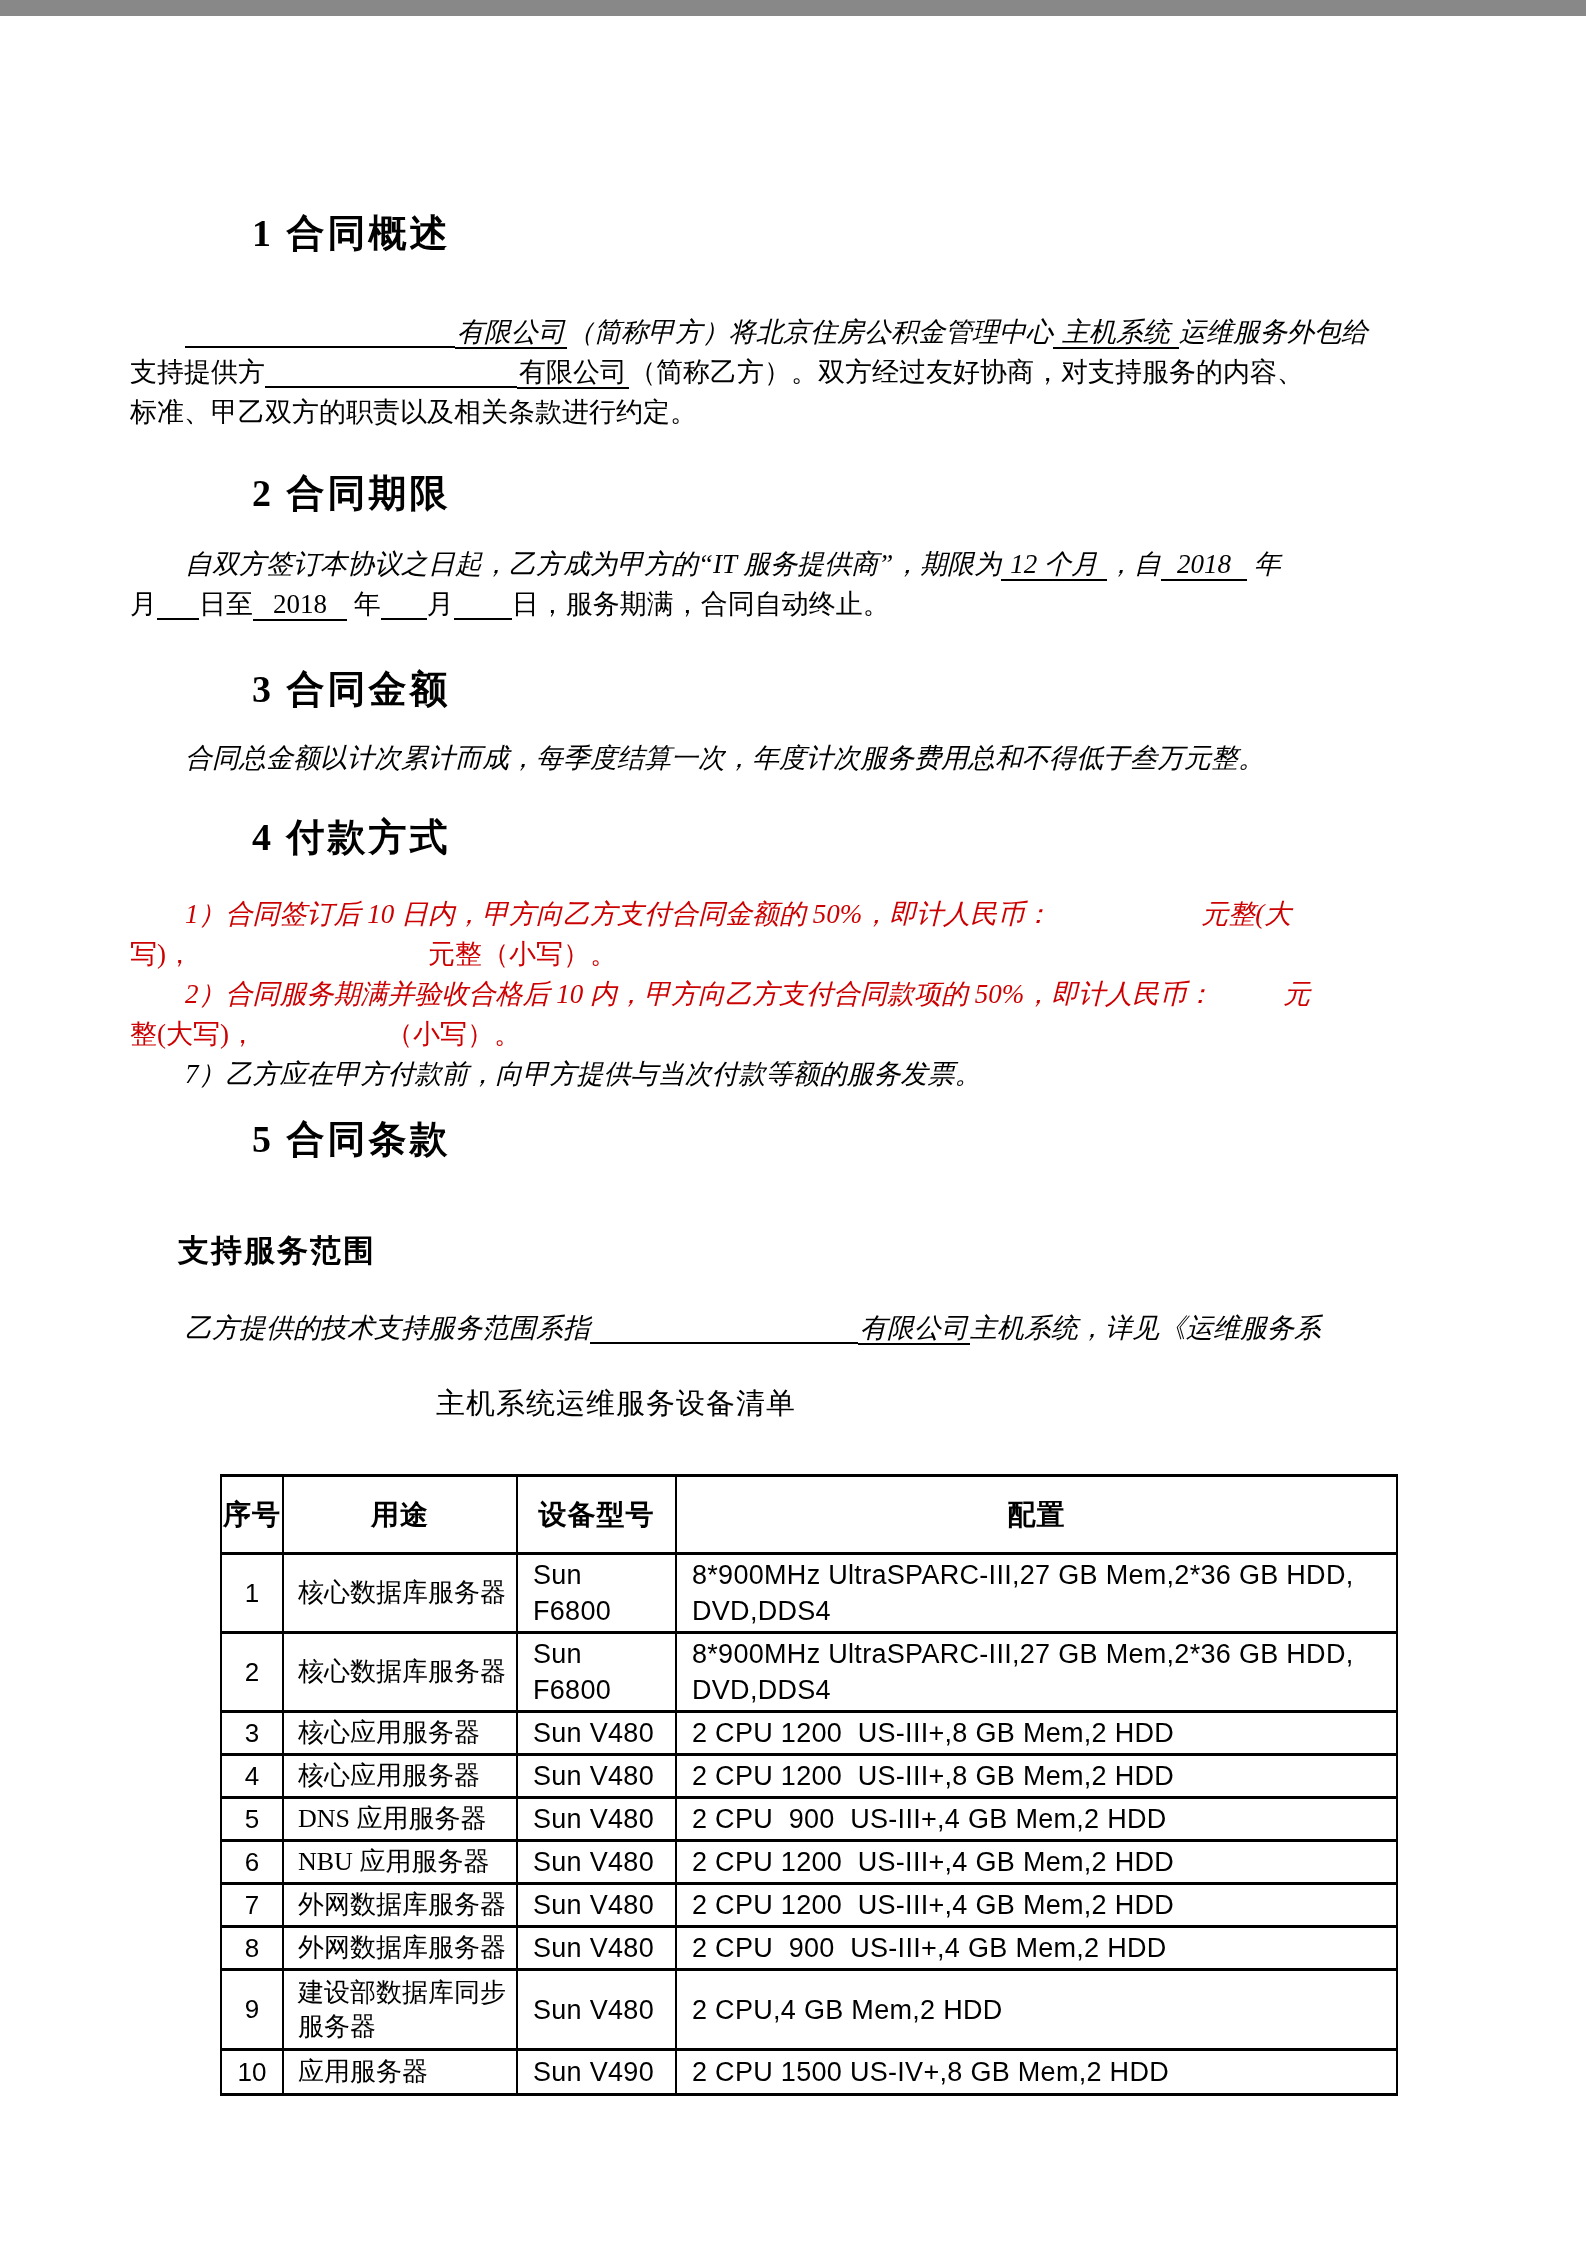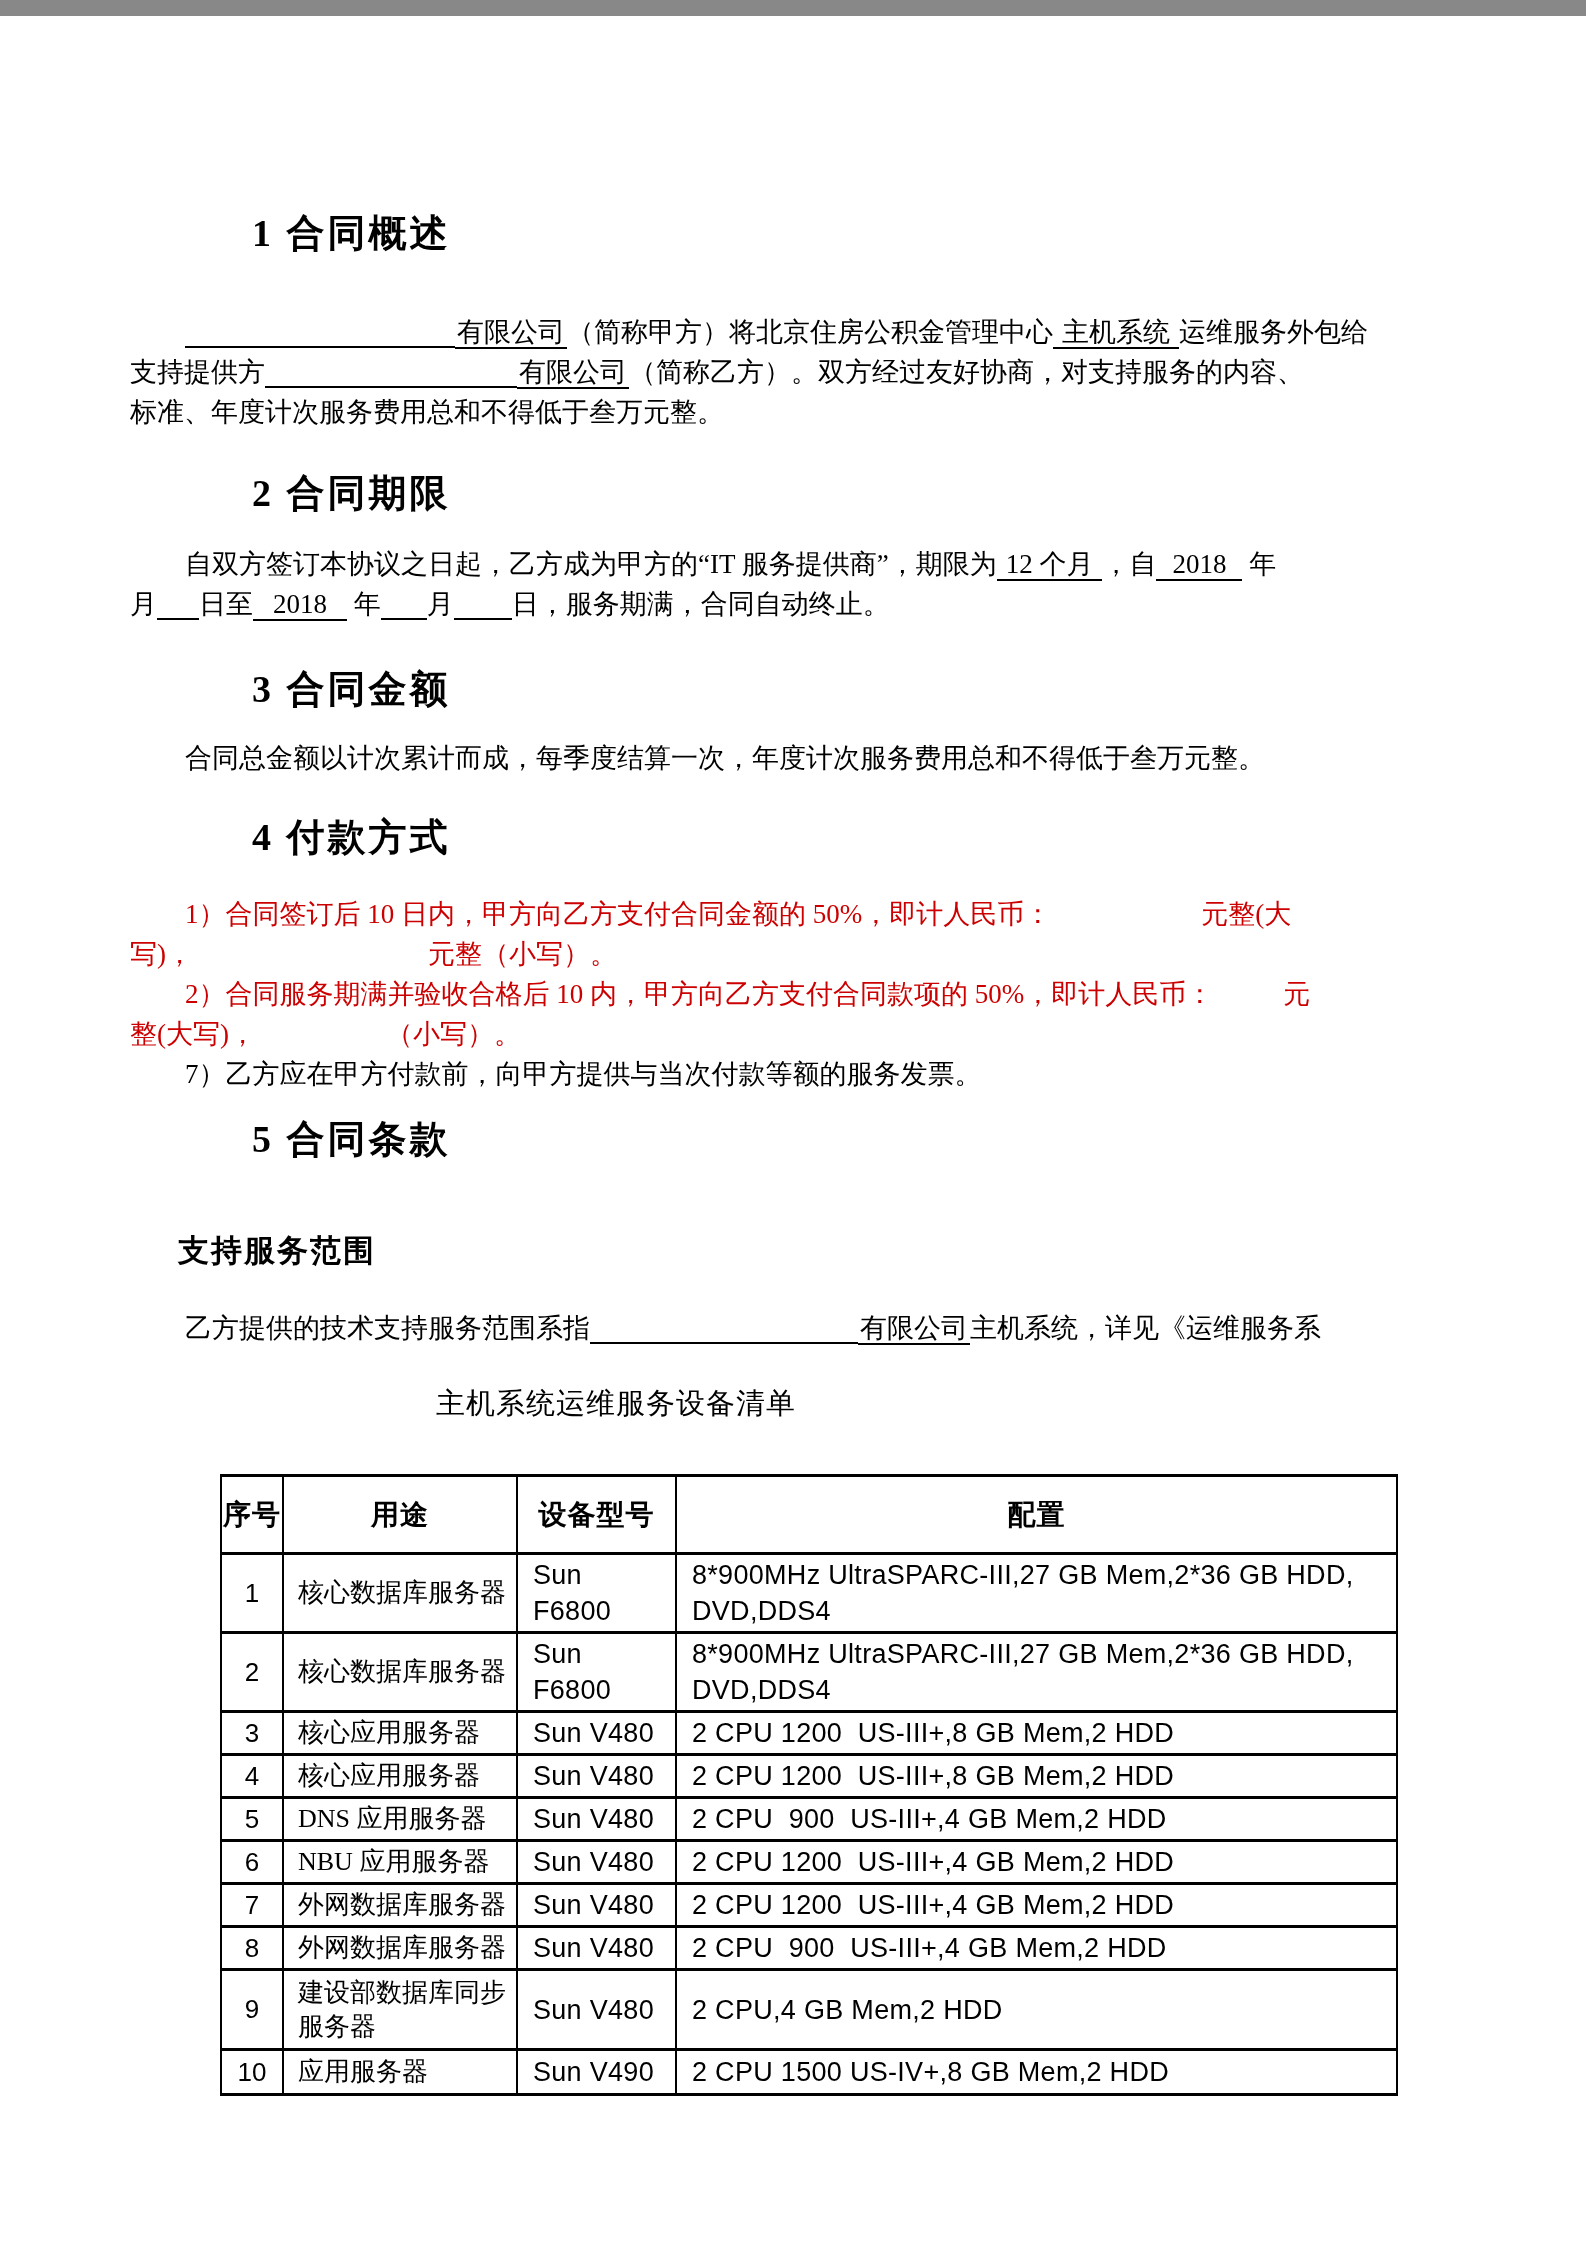--- a/index.html
+++ b/index.html
@@ -16,21 +16,21 @@
   .heading {
     font-size:38px; font-weight:bold; letter-spacing:3px;
     padding-left:122px; white-space:nowrap;
   }
   .subheading {
     font-size:31px; font-weight:bold; letter-spacing:2px;
     padding-left:48px; white-space:nowrap;
   }
   .body-text { font-size:27px; line-height:40px; }
   .line { white-space:nowrap; }
-  .indent { padding-left:55px; }
+  .indent { padding-left:55px;font-style:italic; }
   .red { color:#cc0000; }
   .ub { border-bottom:2px solid currentColor; padding:0 9px; }
   .bl {
     display:inline-block; height:0; border-bottom:2px solid currentColor;
     vertical-align:-7px;
   }
   .gap { display:inline-block; }
   .table-title {
     position:absolute; left:0; top:1368px; width:1232px;
     text-align:center; font-size:29px; font-weight:normal; letter-spacing:1px;
@@ -73,21 +73,21 @@
 
   <div class="abs heading" style="top:192px;">1 合同概述</div>
 
   <div class="abs body-text" style="top:296px;">
     <div class="line indent">
       <span class="bl" style="width:270px;"></span><span class="ub" style="padding:0 2px;">有限公司</span><span>（简称甲方）将北京住房公积金管理中心</span><span class="ub">主机系统</span><span>运维服务外包给</span>
     </div>
     <div class="line">
       <span>支持提供方</span><span class="bl" style="width:252px;"></span><span class="ub" style="padding:0 2px;">有限公司</span><span>（简称乙方）。双方经过友好协商，对支持服务的内容、</span>
     </div>
-    <div class="line">标准、年度计次服务费用总和不得低于叁万元整。</div>
+    <div class="line">标准、甲乙双方的职责以及相关条款进行约定。</div>
   </div>
 
   <div class="abs heading" style="top:452px;">2 合同期限</div>
 
   <div class="abs body-text" style="top:528px;">
     <div class="line indent">
       <span>自双方签订本协议之日起，乙方成为甲方的“IT 服务提供商”，期限为</span><span class="ub">12 个月</span><span>，自</span><span class="ub" style="padding:0 16px;">2018</span> <span>年</span>
     </div>
     <div class="line">
       <span>月</span><span class="bl" style="width:42px;"></span><span>日至</span><span class="ub" style="padding:0 20px;">2018</span> <span>年</span><span class="bl" style="width:46px;"></span><span>月</span><span class="bl" style="width:58px;"></span><span>日，服务期满，合同自动终止。</span>

